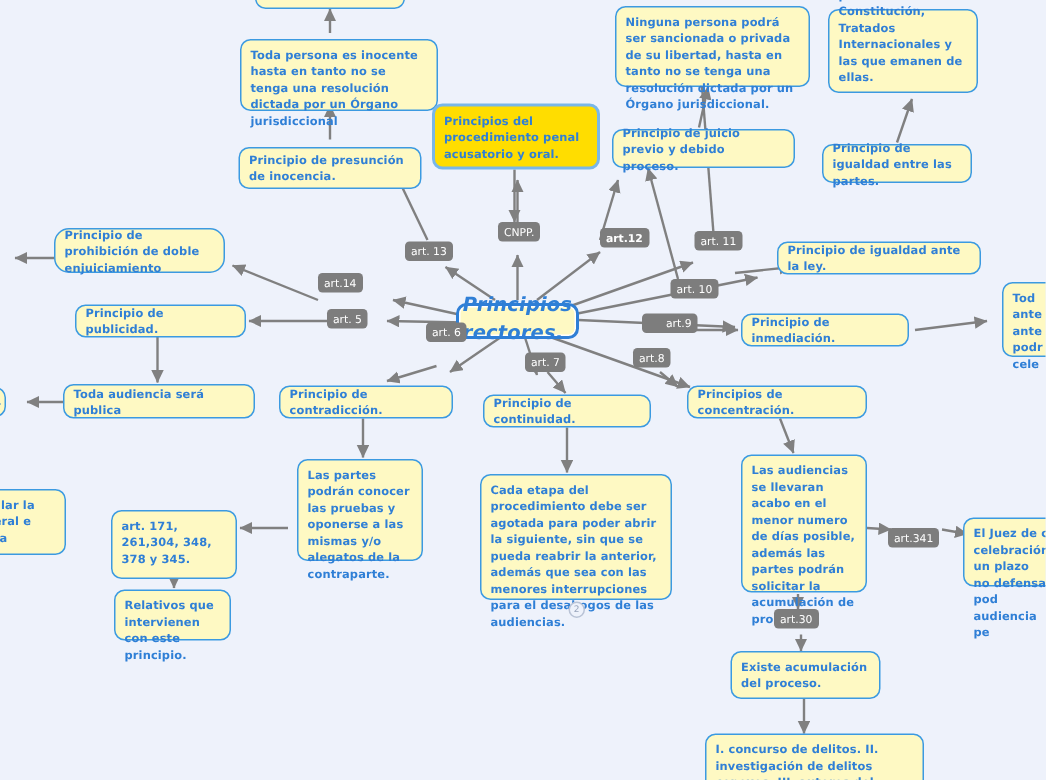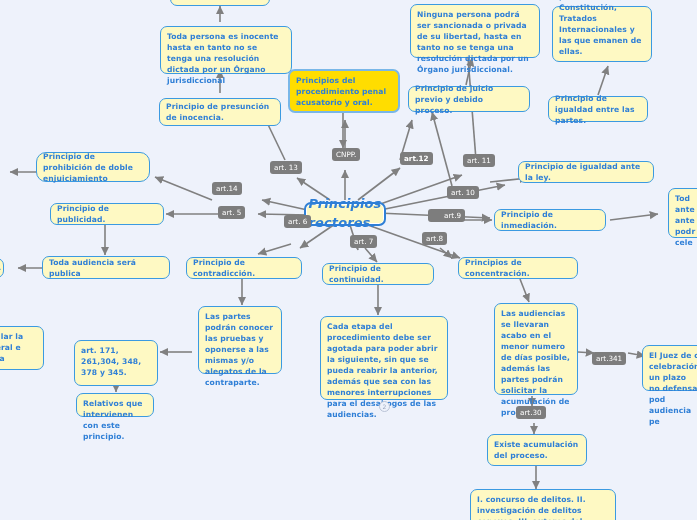--- a/index.html
+++ b/index.html
@@ -178,21 +178,21 @@
   </div>
 
   <div class="node" style="left:42px;top:256px;width:128px;height:23px;justify-content:center;">
     <span>Toda audiencia será publica</span>
   </div>
 
   <div class="node top" style="left:74px;top:340px;width:84px;height:46px;">
     <span>art. 171, 261,304, 348, 378 y 345.</span>
   </div>
 
-  <div class="node top" style="left:76px;top:393px;width:78px;height:24px;">
+  <div class="node top" style="left:76px;top:393px;width:78px;height:34px;">
     <span>Relativos que intervienen con este principio.</span>
   </div>
 
   <div class="node center" style="left:304px;top:202px;width:82px;height:24px;">
     <span>Principios rectores.</span>
   </div>
 
   <div class="node" style="left:186px;top:257px;width:116px;height:22px;justify-content:center;">
     <span>Principio de contradicción.</span>
   </div>

